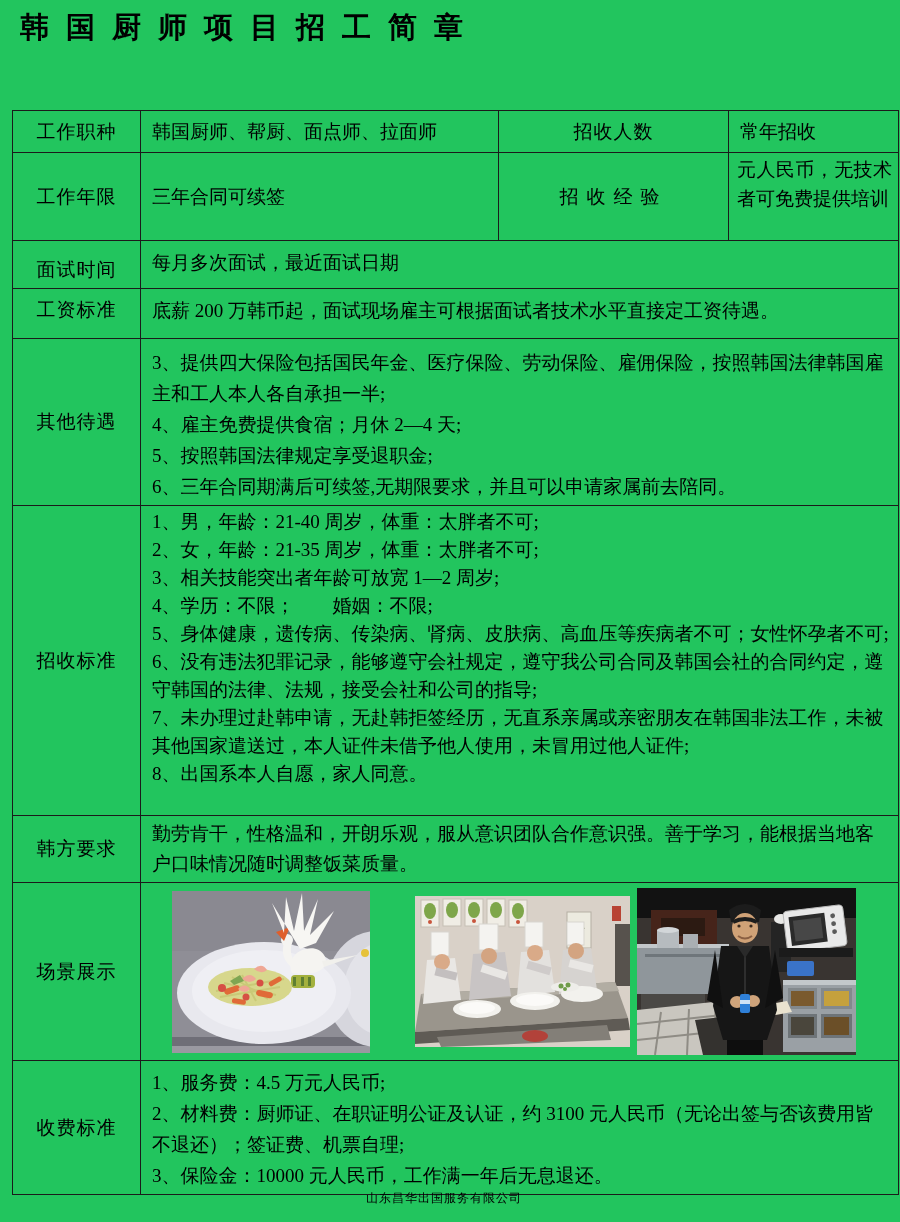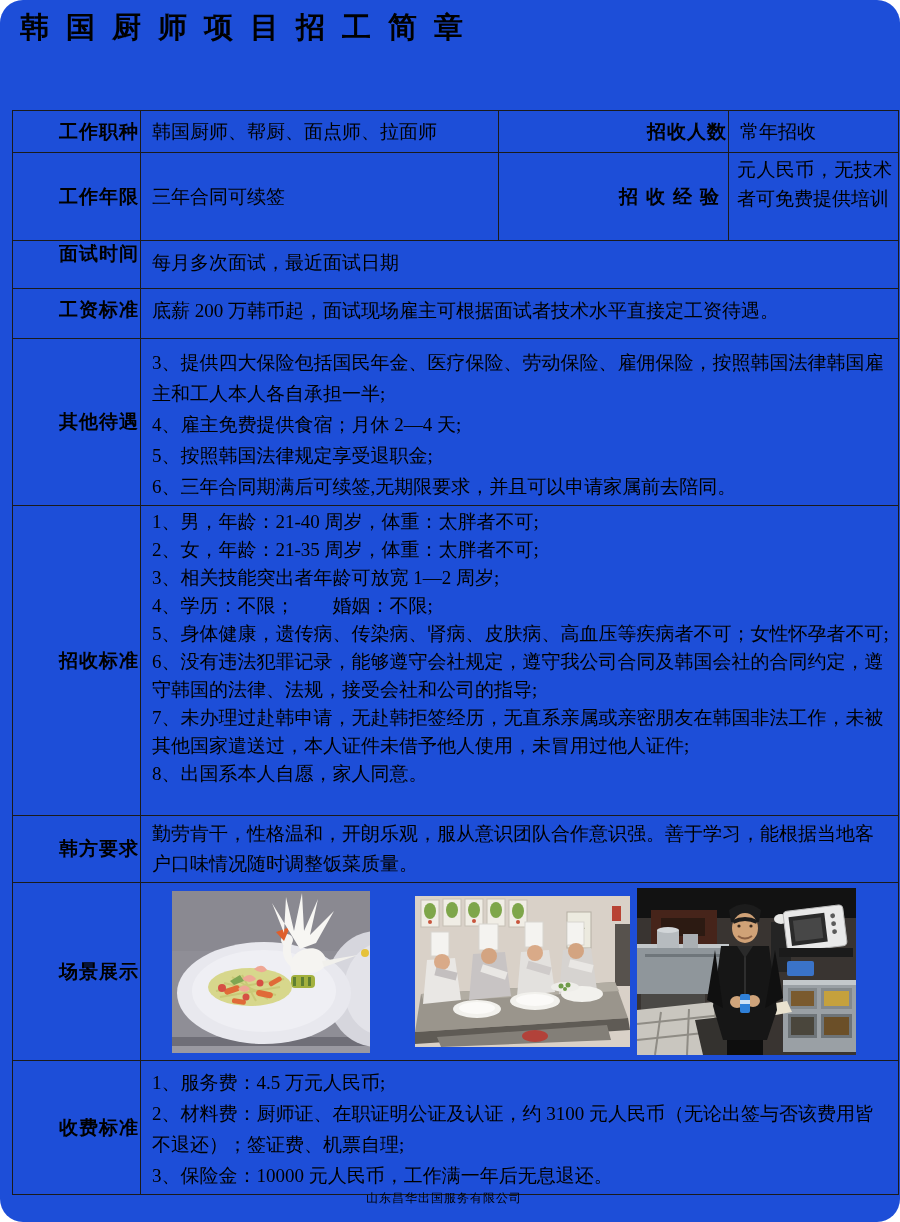--- a/index.html
+++ b/index.html
@@ -1,22 +1,22 @@
 <!DOCTYPE html>
 <html><head>
 <meta charset="utf-8">
 <style>
   html,body{margin:0;padding:0;background:#ffffff;}
   body{width:900px;height:1222px;font-family:"Liberation Serif","DejaVu Serif",serif;color:#000;}
-  .page{position:relative;width:900px;height:1222px;background:#1d4ed8;overflow:hidden;border-radius:23px;}
+  .page{position:relative;width:900px;height:1222px;background:#22c55e;overflow:hidden;}
   .title{position:absolute;left:20px;top:8px;font-size:29px;font-weight:bold;letter-spacing:17px;white-space:nowrap;}
   table.sheet{position:absolute;left:12px;top:110px;width:886px;border-collapse:collapse;table-layout:fixed;}
   table.sheet td{border:1.6px solid #1b1b1b;font-size:19px;vertical-align:middle;word-break:break-all;}
   col.c1{width:128px;} col.c2{width:358px;} col.c3{width:230px;} col.c4{width:170px;}
-  .lbl{font-weight:bold;text-align:right;font-size:20px;letter-spacing:1px;}
+  .lbl{font-weight:normal;text-align:center;font-size:20px;letter-spacing:1px;}
   .lbl-sp{letter-spacing:8px;}
   .top{vertical-align:top !important;}
   .pad{padding:3px 8px 3px 11px;line-height:30px;}
   .pad-sm{padding:2px 6px 2px 8px;line-height:29px;text-align:justify;}
   .center{text-align:left;}
   .lh31{line-height:31px;padding-top:8px;}
   .lh28{line-height:28px;padding-top:2px;margin-left:32px;}
   .lh30{line-height:30px;padding-top:3px;margin-top:28px;}
   .footer{position:absolute;left:0;top:1190px;width:888px;text-align:center;font-size:12px;letter-spacing:1px;}
   .photo-strip{display:flex;align-items:center;padding:4px 0 4px 30px;gap:0;}
@@ -48,21 +48,21 @@
     </tr>
 
     <tr style="height:88px;">
       <td class="lbl">工作年限</td>
       <td class="pad center">三年合同可续签</td>
       <td class="lbl lbl-sp">招收经验</td>
       <td class="pad-sm top">元人民币，无技术者可免费提供培训</td>
     </tr>
 
     <tr style="height:48px;">
-      <td class="lbl top" style="padding-top:0;">面试时间</td>
+      <td class="lbl top" style="padding-top:16px;">面试时间</td>
       <td class="pad top" colspan="3" style="padding-top:7px;">每月多次面试，最近面试日期</td>
     </tr>
 
     <tr style="height:50px;">
       <td class="lbl top" style="padding-top:8px;">工资标准</td>
       <td class="pad top" colspan="3" style="padding-top:7px;">底薪 200 万韩币起，面试现场雇主可根据面试者技术水平直接定工资待遇。</td>
     </tr>
 
     <tr style="height:155px;">
       <td class="lbl">其他待遇</td>

